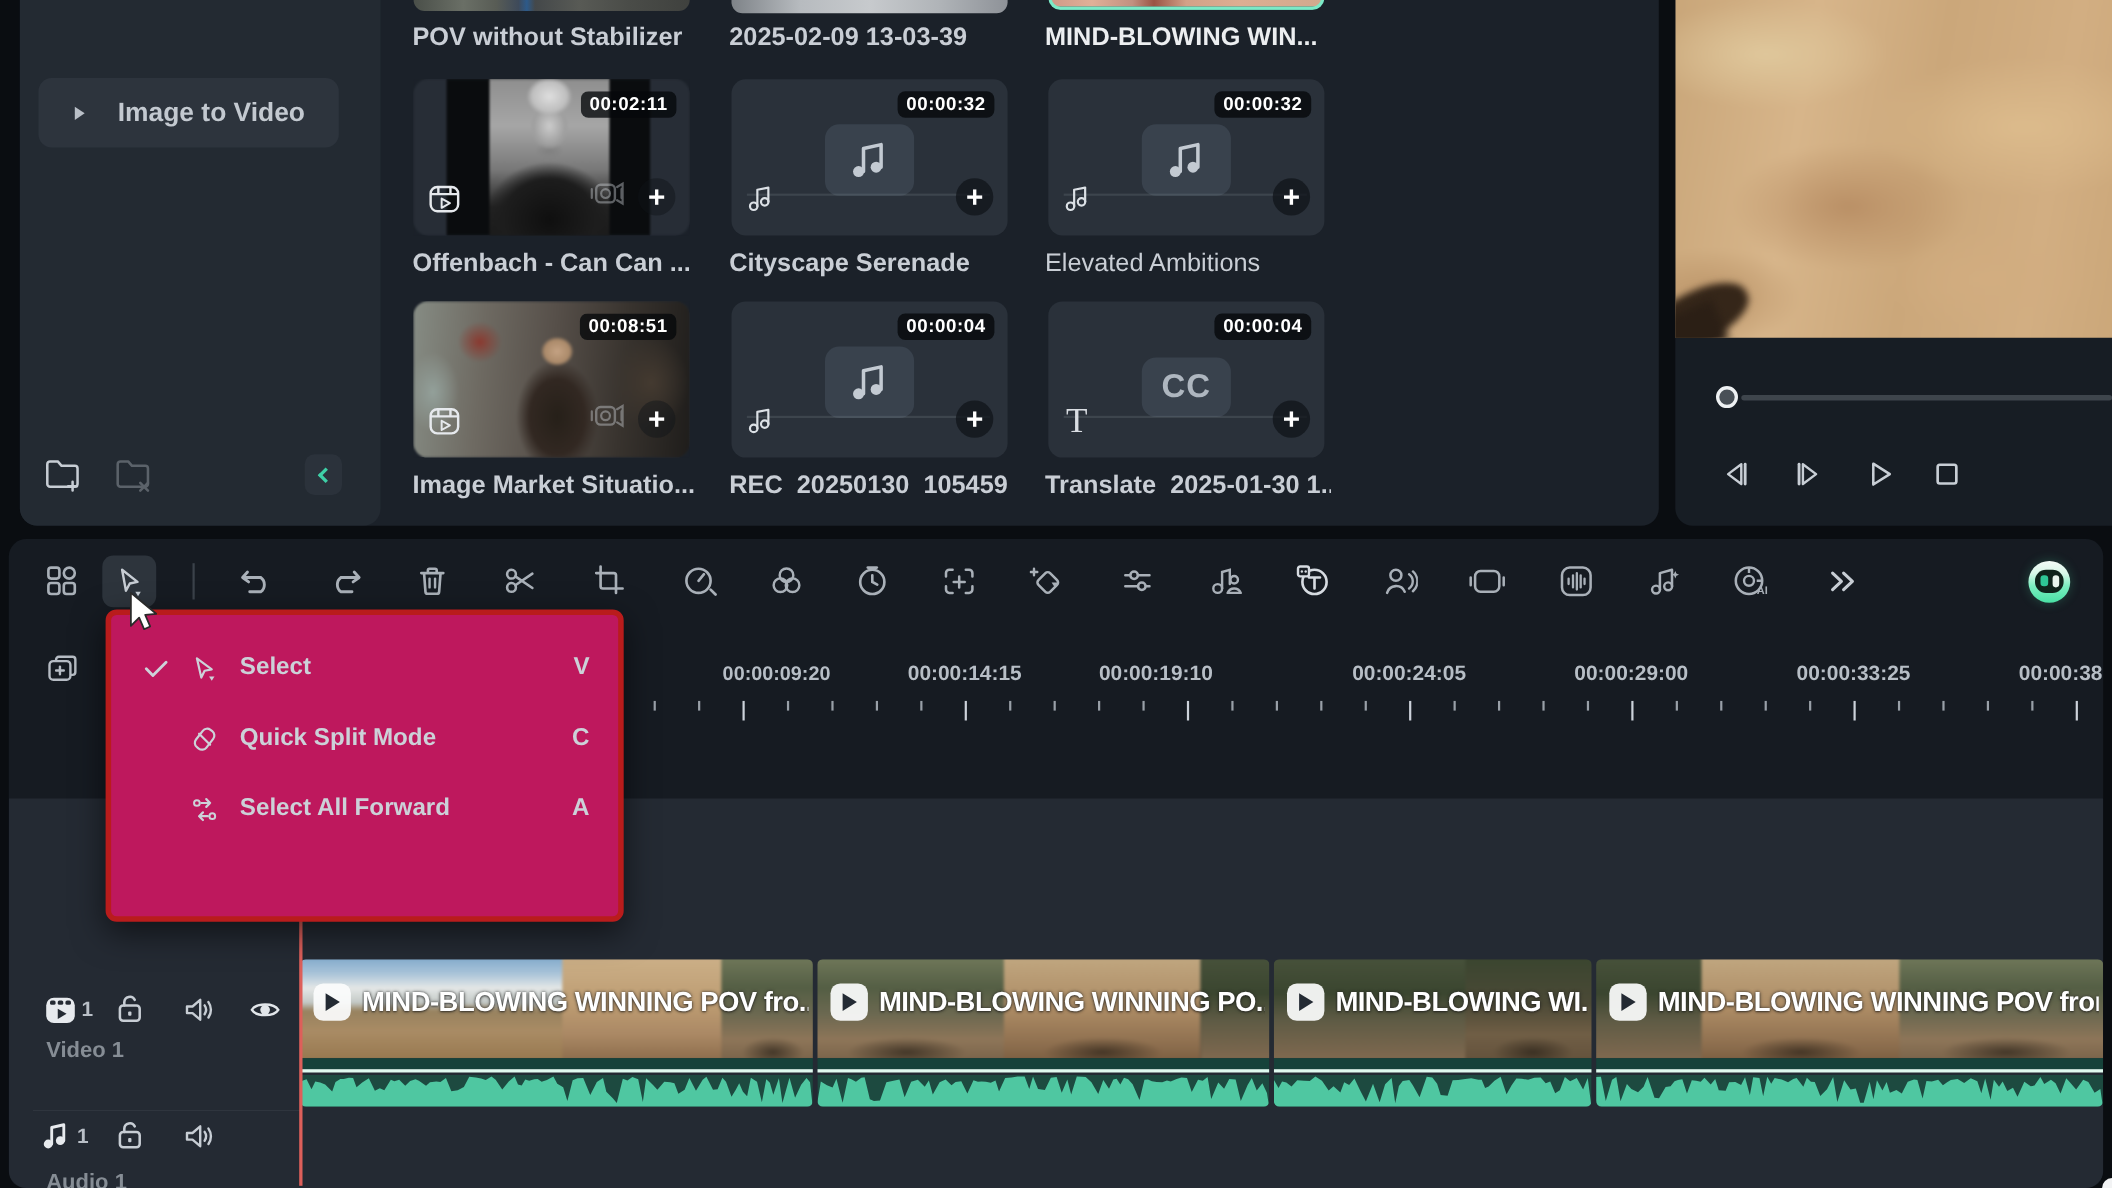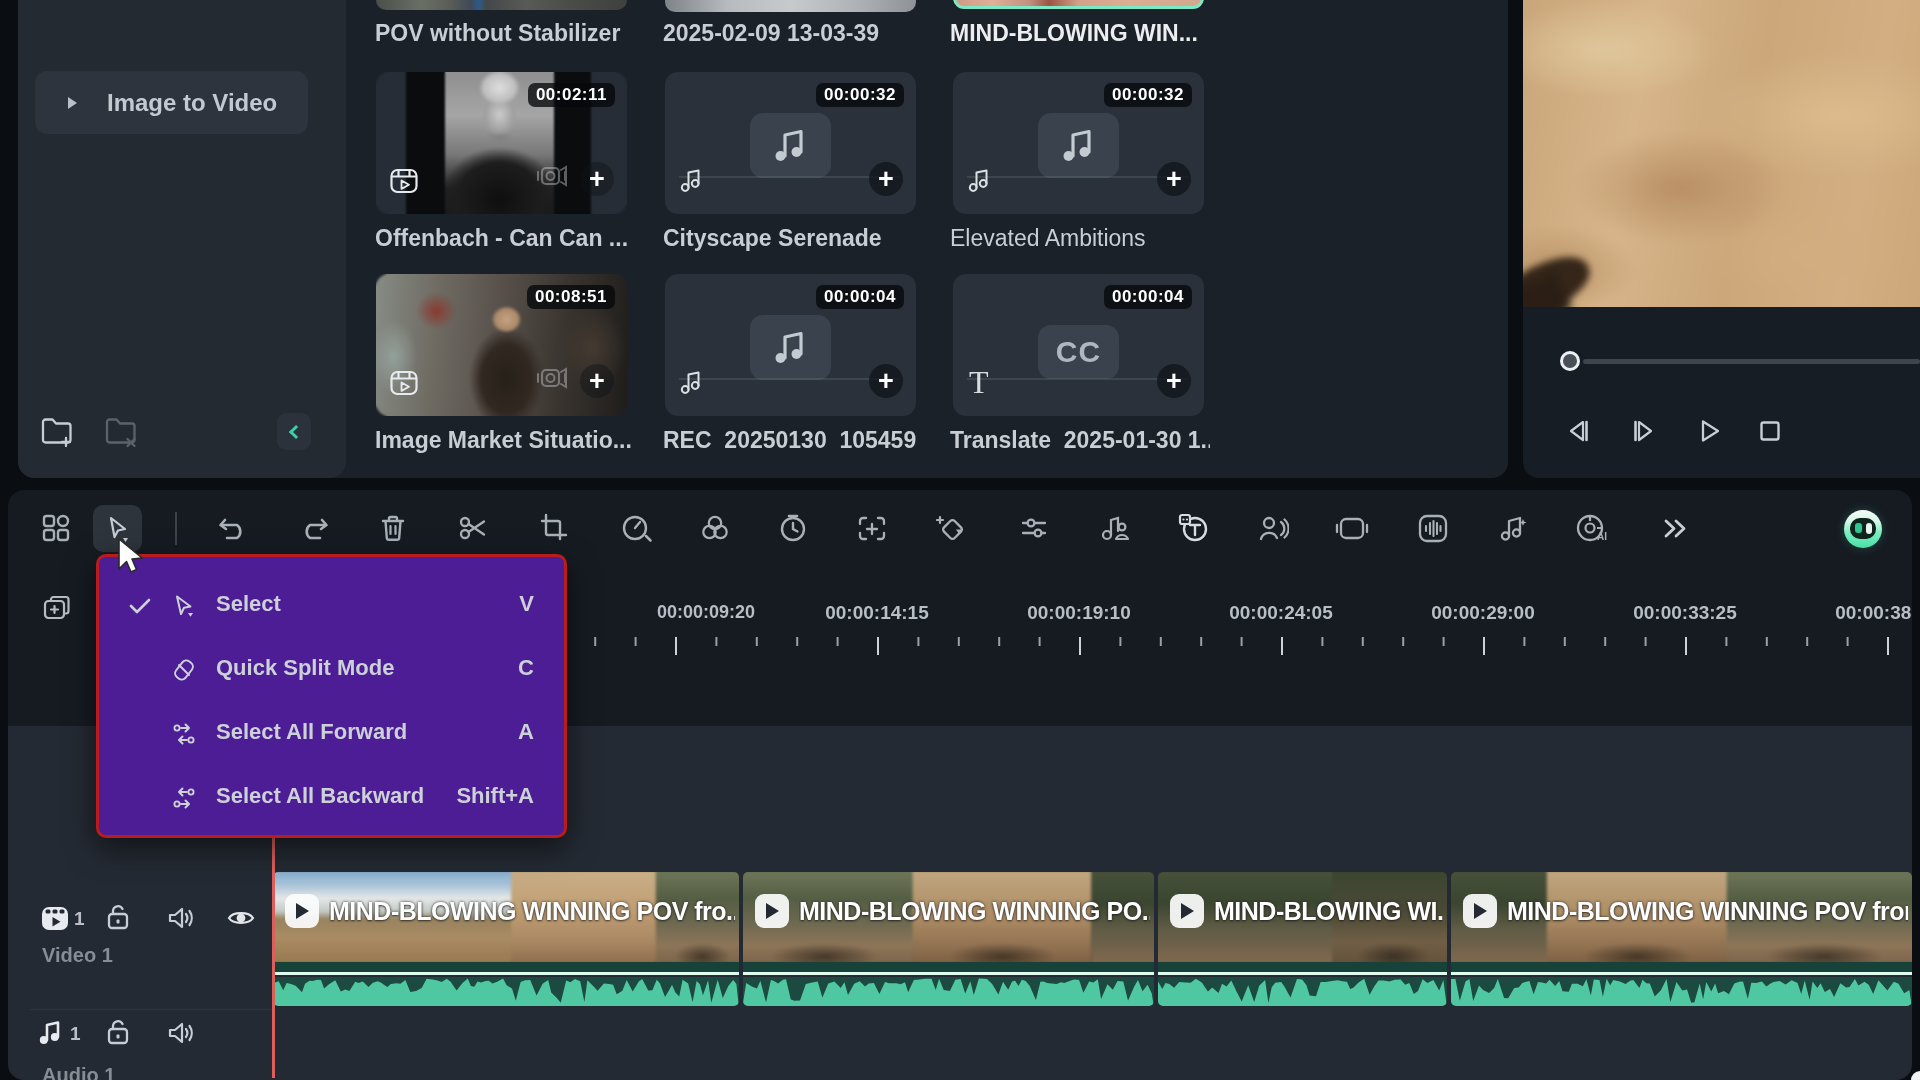--- a/index.html
+++ b/index.html
@@ -340,21 +340,21 @@
 
   <div class="abs" style="left:34px;top:104px"><svg width="30" height="30" viewBox="0 0 30 30" fill="none" style="">
         <rect x="3" y="7" width="19" height="17" rx="3.5" stroke="#b6bcc4" stroke-width="2.2"></rect>
         <path d="M9 7 V5.5 a2.5 2.5 0 0 1 2.5 -2.5 H24 a2.5 2.5 0 0 1 2.5 2.5 V17 a2.5 2.5 0 0 1 -2.5 2.5 H22" stroke="#b6bcc4" stroke-width="2.2"></path>
         <path d="M12.5 12 v7 M9 15.5 h7" stroke="#b6bcc4" stroke-width="2.2" stroke-linecap="round"></path>
       </svg></div>
   <div style="position:absolute;left:183px;top:112px;width:160px;text-align:center;font-size:19px;font-weight:bold;color:#b7bec6">00:00:00:00</div>
     <div style="position:absolute;left:385px;top:112px;width:160px;text-align:center;font-size:19px;font-weight:bold;color:#b7bec6">00:00:04:25</div>
     <div style="position:absolute;left:587px;top:112px;width:160px;text-align:right;font-size:18px;font-weight:bold;color:#b7bec6">00:00:09:20</div>
     <div style="position:absolute;left:789px;top:112px;width:160px;text-align:center;font-size:19px;font-weight:bold;color:#b7bec6">00:00:14:15</div>
-    <div style="position:absolute;left:991px;top:112px;width:160px;text-align:center;font-size:19px;font-weight:bold;color:#b7bec6">00:00:19:10</div>
+    <div style="position:absolute;left:991px;top:112px;width:160px;font-size:19px;font-weight:bold;color:#b7bec6">00:00:19:10</div>
     <div style="position:absolute;left:1193px;top:112px;width:160px;text-align:center;font-size:19px;font-weight:bold;color:#b7bec6">00:00:24:05</div>
     <div style="position:absolute;left:1395px;top:112px;width:160px;text-align:center;font-size:19px;font-weight:bold;color:#b7bec6">00:00:29:00</div>
     <div style="position:absolute;left:1597px;top:112px;width:160px;text-align:center;font-size:19px;font-weight:bold;color:#b7bec6">00:00:33:25</div>
     <div style="position:absolute;left:1799px;top:112px;width:160px;text-align:center;font-size:19px;font-weight:bold;color:#b7bec6">00:00:38:20</div>
   <svg width="1904" height="20" viewBox="0 0 1904 20" style="position:absolute;left:0;top:147px">
       <rect x="263.0" y="0" width="2" height="18" fill="#ccd2da"></rect>
       <rect x="303.4" y="0" width="2" height="9" fill="#99a0a8"></rect>
       <rect x="343.8" y="0" width="2" height="9" fill="#99a0a8"></rect>
       <rect x="384.2" y="0" width="2" height="9" fill="#99a0a8"></rect>
       <rect x="424.6" y="0" width="2" height="9" fill="#99a0a8"></rect>
@@ -530,21 +530,21 @@
             <rect width="461" height="31" fill="#1d4a40"></rect>
             <path d="M0,31 L0.0,2.1 L4.4,1.9 L8.8,23.8 L14.5,4.5 L18.4,2.1 L22.2,24.1 L28.0,8.5 L32.1,12.9 L38.1,16.0 L43.2,11.0 L46.8,2.0 L53.1,21.0 L57.2,21.3 L63.2,11.1 L67.7,10.4 L71.3,6.0 L74.4,4.9 L78.4,4.1 L82.6,17.2 L87.0,5.0 L91.0,5.6 L95.1,6.5 L98.5,2.8 L104.2,8.9 L108.3,4.0 L111.5,14.2 L117.8,14.7 L120.9,6.8 L126.6,6.7 L131.8,9.3 L135.4,2.3 L139.8,18.6 L142.8,2.4 L148.5,3.1 L151.9,19.7 L155.6,1.8 L159.2,8.2 L162.3,2.9 L168.8,4.4 L174.5,6.9 L179.2,3.8 L182.3,2.9 L188.4,11.0 L191.6,2.8 L195.3,6.3 L198.8,6.6 L203.8,19.4 L209.9,13.3 L215.5,2.0 L219.3,24.9 L225.5,5.1 L231.3,13.5 L236.1,12.5 L240.1,25.5 L243.3,25.6 L248.7,6.4 L252.1,22.3 L255.3,5.0 L260.3,14.4 L264.1,6.6 L267.1,16.3 L273.0,14.0 L277.9,17.2 L283.3,6.4 L289.0,4.4 L292.1,4.8 L296.8,21.7 L300.3,5.7 L305.1,6.1 L311.0,4.5 L315.3,9.5 L319.1,6.8 L322.5,4.9 L328.6,3.9 L334.6,7.5 L340.6,3.2 L346.6,5.9 L350.2,16.9 L353.7,3.4 L358.6,22.8 L361.6,4.5 L366.3,10.9 L369.6,6.2 L373.8,14.9 L379.0,11.9 L383.1,20.1 L389.3,6.3 L395.1,10.5 L398.5,9.9 L403.9,2.0 L407.4,8.4 L413.5,4.7 L417.7,7.7 L422.2,17.0 L427.4,3.2 L430.5,6.7 L436.4,13.5 L442.8,4.7 L447.5,6.7 L453.2,16.3 L458.4,13.0 L461.0,31.0 Z" fill="#4fc7a1"></path>
           </svg>
         </div>
   </div>
   </div>
 
   <div class="abs" style="left:264px;top:96px;width:3px;height:492px;background:#dd5f5a;z-index:5"></div>
 </div>
 
-<div class="abs" style="left:96px;top:554px;width:471px;height:284px;background:#4c1d95;border:3px solid #b91c1c;border-radius:10px;box-shadow:0 10px 30px rgba(0,0,0,.55);z-index:20">
+<div class="abs" style="left:96px;top:554px;width:471px;height:284px;background:#be185d;border:5px solid #b91c1c;border-radius:10px;box-shadow:0 10px 30px rgba(0,0,0,.55);z-index:20">
 
     <div style="position:absolute;left:0;top:17px;width:471px;height:64px">
       <div style="position:absolute;left:28px;top:19px"><svg width="26" height="26" viewBox="0 0 26 26" fill="none" style="">
           <path d="M4 13 l6 6 L22 7" stroke="#cdd2d9" stroke-width="2.6" stroke-linecap="round" stroke-linejoin="round"></path>
         </svg></div>
       <div style="position:absolute;left:72px;top:19px"><svg width="26" height="26" viewBox="0 0 26 26" fill="none" style="">
           <path d="M6 3.5 L19.5 13.5 L13 14.8 L10 21 Z" stroke="#cdd2d9" stroke-width="2" stroke-linejoin="round"></path>
           <path d="M17 20 l5 0 l-2.5 3.8 Z" fill="#cdd2d9"></path>
         </svg></div>
       <div style="position:absolute;left:117px;top:17px;font-size:22px;font-weight:bold;color:#ccd1d8">Select</div>
@@ -563,30 +563,19 @@
 
       <div style="position:absolute;left:72px;top:19px"><svg width="26" height="26" viewBox="0 0 26 26" fill="none" style="">
           <path d="M10 7 h8 l-3.5 -3.5 M18 7 l-3.5 3.5" stroke="#cdd2d9" stroke-width="2" stroke-linecap="round" stroke-linejoin="round"></path>
           <path d="M16 19 h-8 l3.5 -3.5 M8 19 l3.5 3.5" stroke="#cdd2d9" stroke-width="2" stroke-linecap="round" stroke-linejoin="round"></path>
           <circle cx="6" cy="7" r="2.6" stroke="#cdd2d9" stroke-width="1.8"></circle>
           <circle cx="20" cy="19" r="2.6" stroke="#cdd2d9" stroke-width="1.8"></circle>
         </svg></div>
       <div style="position:absolute;left:117px;top:17px;font-size:22px;font-weight:bold;color:#ccd1d8">Select All Forward</div>
       <div style="position:absolute;right:36px;top:17px;font-size:22px;font-weight:bold;color:#ccd1d8">A</div>
     </div>
-    <div style="position:absolute;left:0;top:209px;width:471px;height:64px">
-
-      <div style="position:absolute;left:72px;top:19px"><svg width="26" height="26" viewBox="0 0 26 26" fill="none" style="">
-          <path d="M16 7 h-8 l3.5 -3.5 M8 7 l3.5 3.5" stroke="#cdd2d9" stroke-width="2" stroke-linecap="round" stroke-linejoin="round"></path>
-          <path d="M10 19 h8 l-3.5 -3.5 M18 19 l-3.5 3.5" stroke="#cdd2d9" stroke-width="2" stroke-linecap="round" stroke-linejoin="round"></path>
-          <circle cx="20" cy="7" r="2.6" stroke="#cdd2d9" stroke-width="1.8"></circle>
-          <circle cx="6" cy="19" r="2.6" stroke="#cdd2d9" stroke-width="1.8"></circle>
-        </svg></div>
-      <div style="position:absolute;left:117px;top:17px;font-size:22px;font-weight:bold;color:#ccd1d8">Select All Backward</div>
-      <div style="position:absolute;right:36px;top:17px;font-size:22px;font-weight:bold;color:#ccd1d8">Shift+A</div>
-    </div>
 </div>
 
 <div class="abs" style="left:113px;top:537px;z-index:30"><svg width="40" height="46" viewBox="0 0 40 46" fill="none" style="">
       <path d="M6 2 L6 32 L13.5 24.5 L18 35 L23.5 32.5 L19 22 L29 21 Z" fill="#ffffff" stroke="#2a2a2a" stroke-width="1.6" stroke-linejoin="round"></path>
     </svg></div>
 
 <div class="abs" style="left:1911px;top:1071px;width:9px;height:9px;background:#f2f3f4;border-radius:9px 0 0 0"></div>
 
 </body></html>

